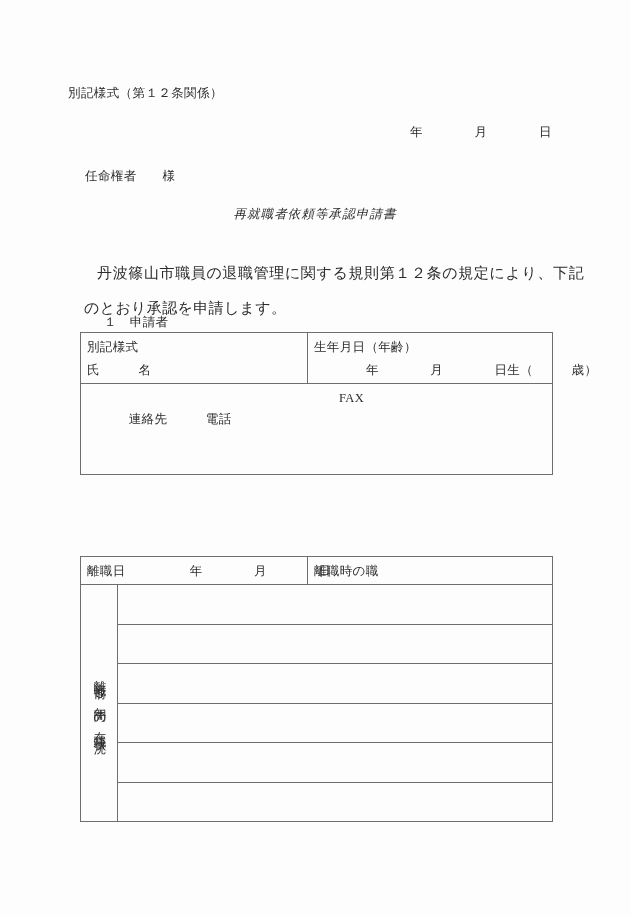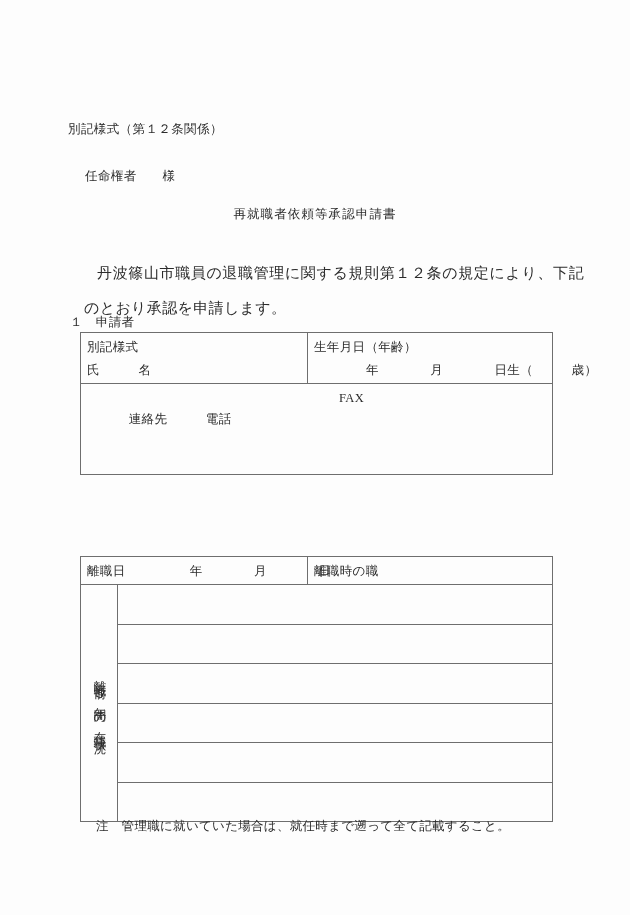--- a/index.html
+++ b/index.html
@@ -23,21 +23,20 @@
   }
 
   
   .form-no {
     position: absolute;
     left: 68px;
     top: 85px;
     font-size: 12.5px;
     letter-spacing: 0.4px;
     white-space: pre;
-    margin-top: 36px;
   }
   .date-line {
     position: absolute;
     left: 410px;
     top: 124px;
     font-size: 12.5px;
     white-space: pre;
     letter-spacing: 0.4px;
   }
   .addressee {
@@ -49,38 +48,40 @@
     letter-spacing: 0.4px;
   }
   .doc-title {
     position: absolute;
     left: 0;
     top: 206px;
     width: 630px;
     text-align: center;
     font-size: 12.5px;
     letter-spacing: 1.1px;
+    font-style: italic;
   }
   .body-text {
     position: absolute;
     left: 84px;
     top: 256px;
     width: 500px;
     font-size: 15px;
     line-height: 35px;
     text-indent: 13px;
     letter-spacing: 0.35px;
     text-align: justify;
   }
 
   .section-heading {
     position: absolute;
     font-size: 12.5px;
     letter-spacing: 0.4px;
     white-space: pre;
+    margin-left: 34px;
   }
   #sec1-heading { left: 70px; top: 314px; }
   #sec2-heading { left: 70px; top: 534px; }
 
   .note {
     position: absolute;
     left: 96px;
     top: 818px;
     font-size: 12.5px;
     letter-spacing: 0.3px;
@@ -134,20 +135,21 @@
   }
   .blank-cell { height: 38px; }
 </style>
 </head>
 <body>
 
 <div class="page">
 
   <div class="form-no">別記様式（第１２条関係）</div>
 
+  <div class="date-line">年　　　　月　　　　日</div>
 
   <div class="addressee">任命権者　　様</div>
 
   <div class="doc-title">再就職者依頼等承認申請書</div>
 
   <div class="body-text">丹波篠山市職員の退職管理に関する規則第１２条の規定により、下記のとおり承認を申請します。</div>
 
   <div class="section-heading" id="sec1-heading">１　申請者</div>
 
   <table class="tbl" id="applicant-table">
@@ -210,15 +212,14 @@
       </tr>
       <tr>
         <td class="blank-cell" colspan="2"></td>
       </tr>
       <tr>
         <td class="blank-cell" colspan="2"></td>
       </tr>
     </tbody>
   </table>
 
-  <div class="note">注　管理職に就いていた場合は、就任時まで遡って全て記載すること。</div>
 
 </div>
 
 </body></html>

